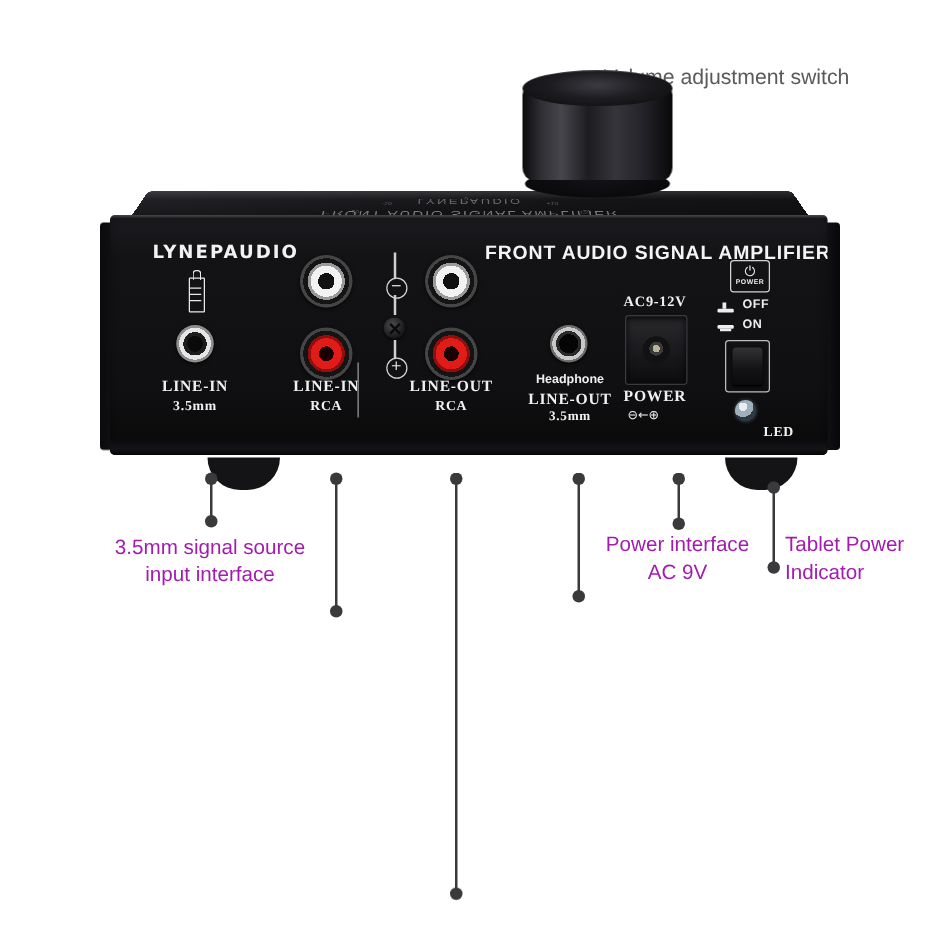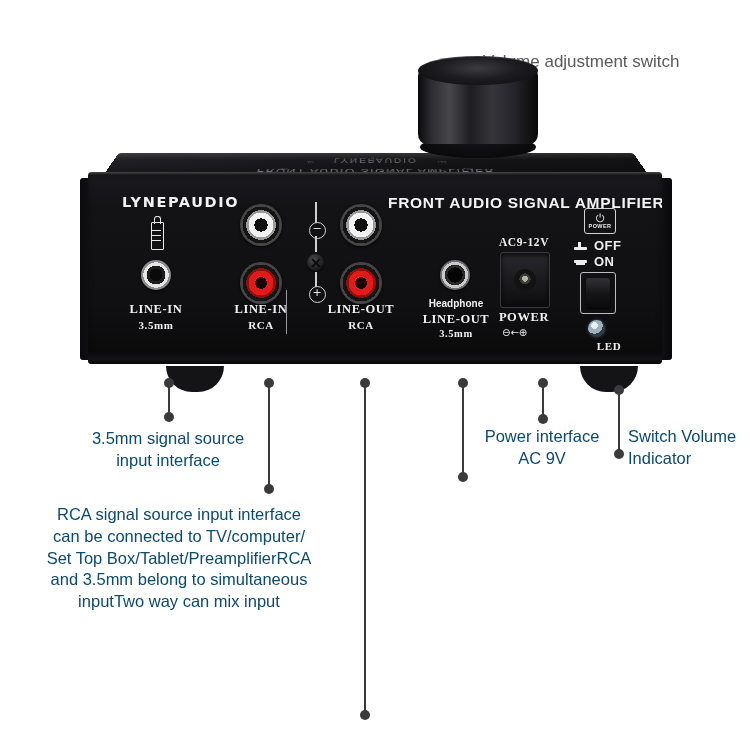--- a/index.html
+++ b/index.html
@@ -11,21 +11,21 @@
     position:relative;
     overflow:hidden;
   }
   .stage{position:absolute;inset:0;}
 
   
   .callout{
     position:absolute;
     font-size:16.5px;
     line-height:1.32;
-    color:#0c4a6e;
+    color:#a21caf;
     white-space:pre-line;
   }
   .c-center{text-align:center;}
   .c-left{text-align:left;}
 
   
   .vol-note{position:absolute;left:483px;top:50px;font-size:17px;line-height:1.45;color:#5a5a5c;}
   .vol-note .db{color:#e8231a;}
 
   
@@ -204,21 +204,21 @@
     position:absolute;width:17px;height:17px;border-radius:50%;
     background:radial-gradient(circle at 38% 32%, #e9eef2 0 22%, #9fb0bb 22% 52%, #2e3a42 52% 78%, #0e1216 78% 100%);
     box-shadow:0 0 3px rgba(180,210,230,.35);
   }
   .power-badge{
     position:absolute;width:30px;height:24px;border:1.4px solid #d3d3d6;border-radius:3px;
     display:flex;flex-direction:column;align-items:center;justify-content:center;
   }
   .power-badge .glyph{color:#eaeaec;font-size:11px;line-height:10px;}
   .power-badge .txt{color:#eaeaec;font-size:5.5px;letter-spacing:.4px;font-weight:bold;}
-  .onoff{position:absolute;color:#ededf0;font-size:13px;font-weight:bold;letter-spacing:.5px;white-space:nowrap;font-family:"Liberation Sans",sans-serif;}
+  .onoff{position:absolute;color:#ededf0;font-size:10px;font-weight:bold;letter-spacing:.5px;white-space:nowrap;font-family:"Liberation Sans",sans-serif;}
   .sw-glyph{position:absolute;width:13px;height:8px;}
   .sw-glyph i{position:absolute;background:#ededf0;display:block;}
   .polarity{position:absolute;color:#ededf0;font-size:10px;letter-spacing:0px;white-space:nowrap;font-family:"DejaVu Sans",sans-serif;}
 
   
   .knob{
     position:absolute;left:330px;top:-72px;width:120px;height:96px;
   }
   .knob .barrel{
     position:absolute;left:0;top:10px;width:120px;height:78px;border-radius:8px/10px;
@@ -327,21 +327,21 @@
         <i style="left:0;top:2px;width:13px;height:3px;border-radius:1px;"></i>
         <i style="left:2px;top:5px;width:9px;height:2px;"></i>
       </div>
       <div class="onoff" style="left:506px;top:82px;">ON</div>
 
       <div class="rocker-frame" style="left:492px;top:100px;">
         <div class="rocker"></div>
       </div>
 
       <div class="led" style="left:500px;top:148px;"></div>
-      <div class="plabel" style="left:486px;top:168px;width:70px;font-size:11px;">LED</div>
+      <div class="plabel" style="left:500px;top:168px;width:70px;font-size:11px;">LED</div>
     </div>
 
     <div class="foot" style="left:78px;"></div>
     <div class="foot" style="left:492px;"></div>
   </div>
 
   <div class="dot" style="left:164px;top:378px;"></div>
   <div class="lead" style="left:168px;top:383px;height:32px;"></div>
   <div class="dot" style="left:164px;top:412px;"></div>
 
@@ -361,27 +361,22 @@
   <div class="lead" style="left:542px;top:383px;height:34px;"></div>
   <div class="dot" style="left:538px;top:414px;"></div>
 
   <div class="dot" style="left:614px;top:385px;"></div>
   <div class="lead" style="left:618px;top:390px;height:62px;"></div>
   <div class="dot" style="left:614px;top:449px;"></div>
 
   <div class="callout c-center" style="left:62px;top:428px;width:212px;">3.5mm signal source
 input interface</div>
 
-  <div class="callout c-center" style="left:6px;top:504px;width:346px;">RCA signal source input interface
-can be connected to TV/computer/
-Set Top Box/Tablet/PreamplifierRCA
-and 3.5mm belong to simultaneous
-inputTwo way can mix input</div>
 
 
   <div class="callout c-center" style="left:472px;top:426px;width:140px;">Power interface
 AC 9V</div>
 
-  <div class="callout c-left" style="left:628px;top:426px;width:118px;">Switch Volume
+  <div class="callout c-left" style="left:628px;top:426px;width:118px;">Tablet Power
 Indicator</div>
 
 
 </div>
 
 </body></html>

